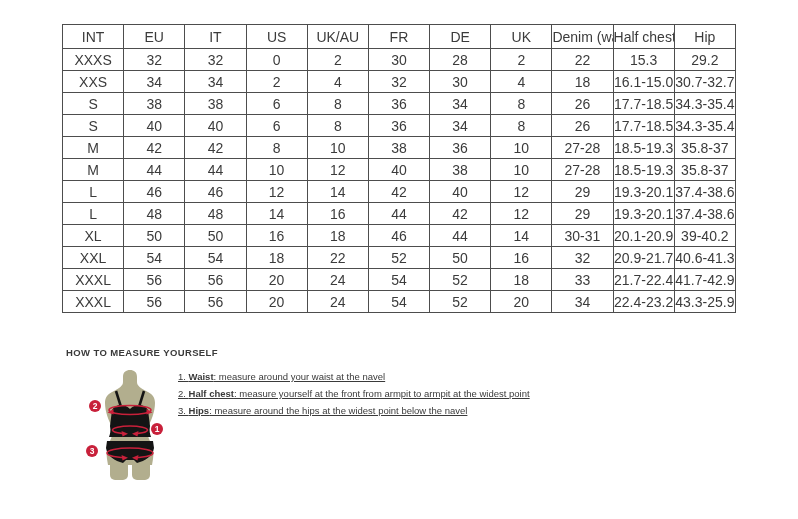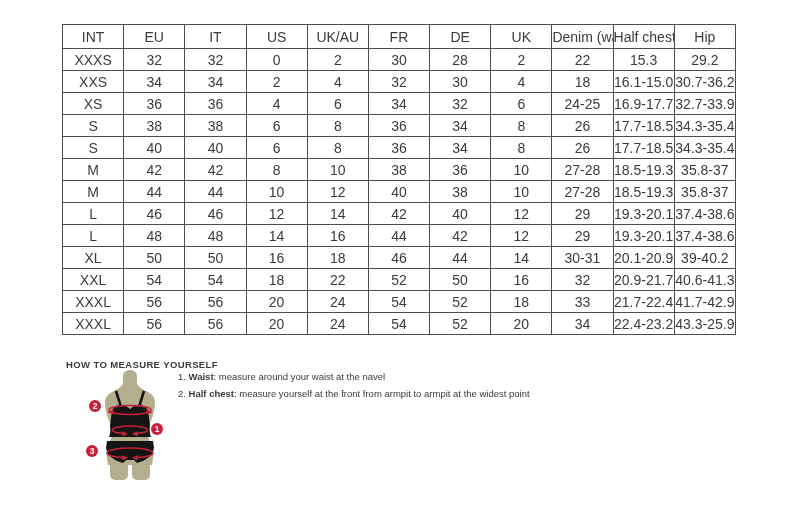--- a/index.html
+++ b/index.html
@@ -15,25 +15,25 @@
   }
   .size-table th,.size-table td{
     border:1px solid #4d4d4d;text-align:center;vertical-align:middle;
     padding:0;white-space:nowrap;overflow:hidden;font-weight:normal;
   }
   .size-table th{height:23px;}
   .size-table td{height:21px;}
   
   .measure-title{
     position:absolute;left:66px;top:347px;
-    font-size:9.5px;font-weight:bold;letter-spacing:.04em;color:#3a3a3a;margin-top:12px;
+    font-size:9.5px;font-weight:bold;letter-spacing:.04em;color:#3a3a3a;
   }
   .measure-steps{
     position:absolute;left:178px;top:368px;width:360px;
-    font-size:9.5px;color:#3a3a3a;
+    font-size:9.5px;color:#3a3a3a;text-decoration:underline;
   }
   .measure-steps .step{line-height:17px;white-space:nowrap;}
   .measure-steps b{font-weight:bold;}
   .figure-wrap{position:absolute;left:76px;top:369px;width:116px;height:114px;}
   .figure-wrap svg{display:block;width:116px;height:114px;}
 </style>
 </head>
 <body>
 
 <table class="size-table">
@@ -70,34 +70,21 @@
         <td>XXS</td>
         <td>34</td>
         <td>34</td>
         <td>2</td>
         <td>4</td>
         <td>32</td>
         <td>30</td>
         <td>4</td>
         <td>18</td>
         <td>16.1-15.0</td>
-        <td>30.7-36.2</td>
-      </tr>
-      <tr>
-        <td>XS</td>
-        <td>36</td>
-        <td>36</td>
-        <td>4</td>
-        <td>6</td>
-        <td>34</td>
-        <td>32</td>
-        <td>6</td>
-        <td>24-25</td>
-        <td>16.9-17.7</td>
-        <td>32.7-33.9</td>
+        <td>30.7-32.7</td>
       </tr>
       <tr>
         <td>S</td>
         <td>38</td>
         <td>38</td>
         <td>6</td>
         <td>8</td>
         <td>36</td>
         <td>34</td>
         <td>8</td>
@@ -270,13 +257,14 @@
       <text x="81" y="63" fill="#ffffff">1</text>
       <circle cx="16" cy="82" r="6" fill="#c8203a"></circle>
       <text x="16" y="85" fill="#ffffff">3</text>
     </g>
   </svg>
 </div>
 
 <div class="measure-steps">
     <div class="step"><span>1. </span><b>Waist</b><span>: measure around your waist at the navel</span></div>
     <div class="step"><span>2. </span><b>Half chest</b><span>: measure yourself at the front from armpit to armpit at the widest point</span></div>
+    <div class="step"><span>3. </span><b>Hips</b><span>: measure around the hips at the widest point below the navel</span></div>
   </div>
 
 </body></html>

